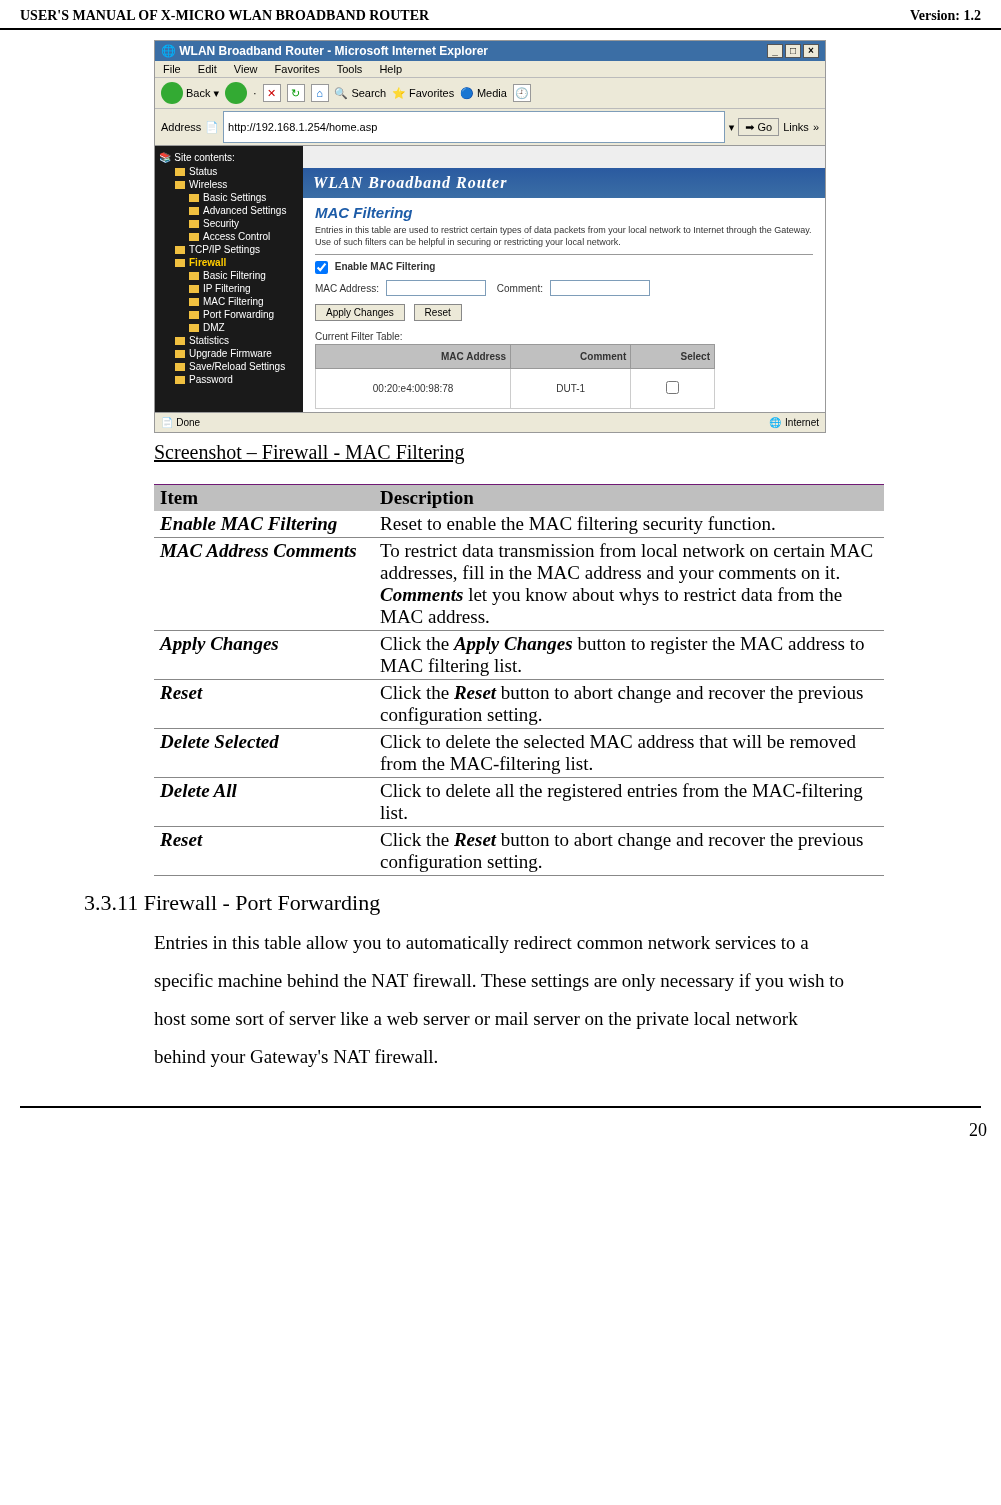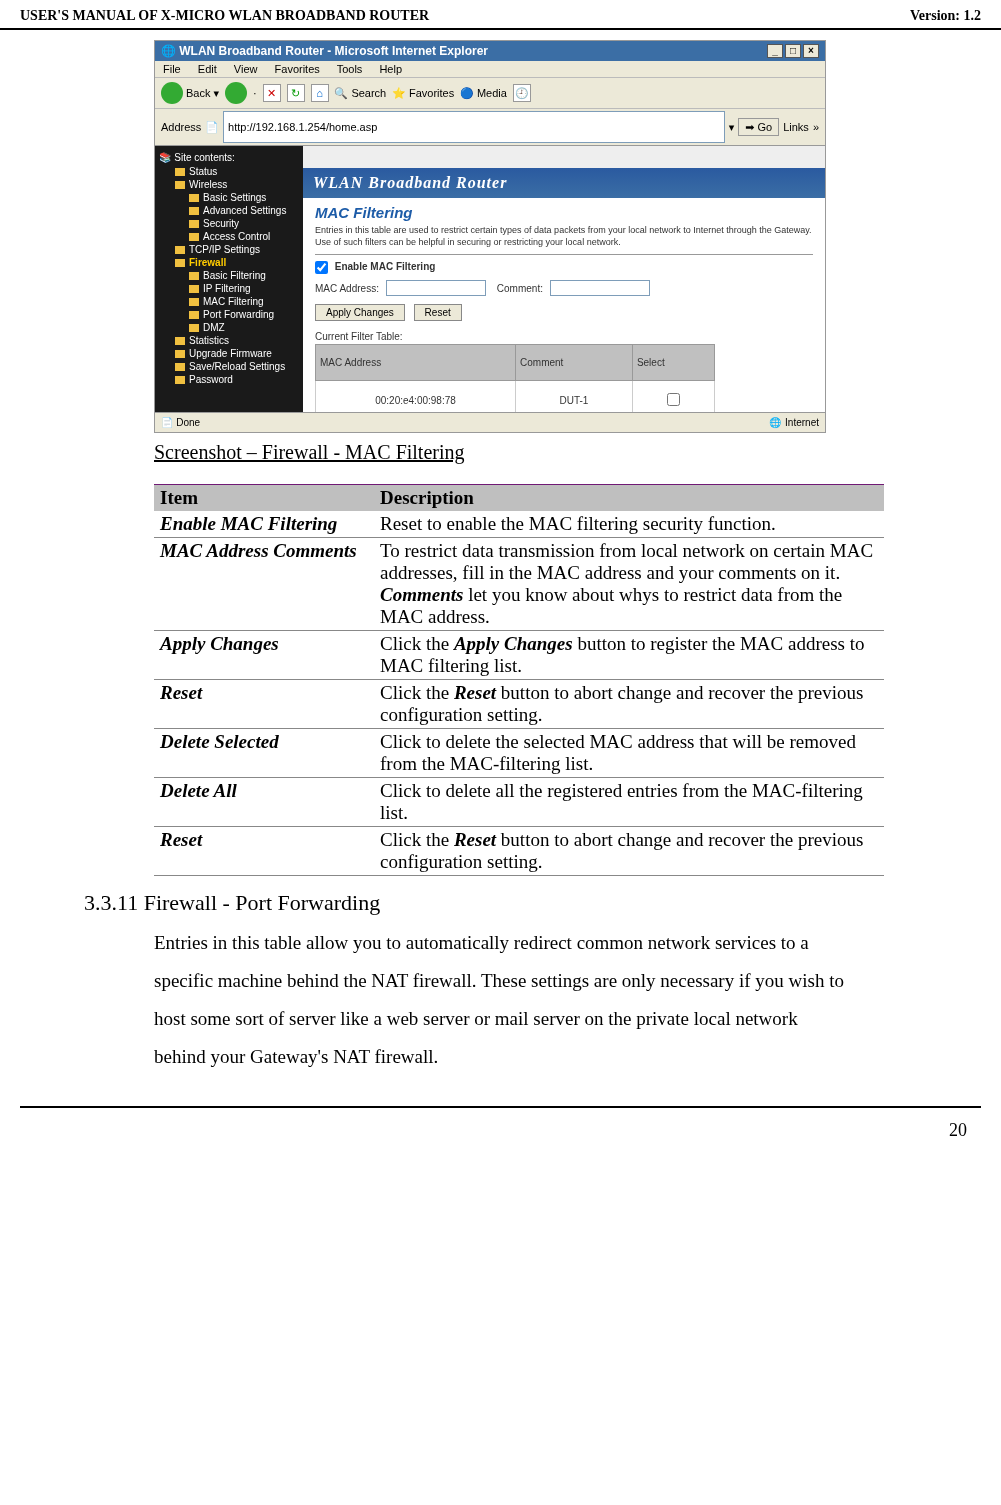--- a/index.html
+++ b/index.html
@@ -41,37 +41,37 @@
     .mac-title { color:#1d5ca8; font-weight:bold; font-size:15px; font-style:italic; margin-bottom:4px; }
     .desc-txt { font-size:9px; color:#333; line-height:1.3; border-bottom:1px solid #999; padding-bottom:6px; margin-bottom:6px; }
     .ckrow { margin:6px 0; font-size:10px; font-weight:bold; }
     .ckrow input[type=checkbox]{ vertical-align:middle; margin-right:4px; }
     .frmrow { margin:4px 0; font-size:10px; }
     .frmrow label { margin-right:4px; }
     .frmrow input[type=text]{ border:1px solid #7e9db9; height:16px; width:100px; font-size:10px; }
     .btn3d { background:#ece9d8; border:1px solid #888; padding:2px 10px; font-size:10px; margin-right:6px; cursor:pointer; }
     .cft-label { font-size:10px; margin-top:10px; margin-bottom:2px; }
     .mini-table { border-collapse:collapse; font-size:10px; width:100%; max-width:400px; }
-    .mini-table th { background:#c0c0c0; border:1px solid #999; padding:12px 4px; font-weight:normal; text-align:left; }
+    .mini-table th { background:#c0c0c0; border:1px solid #999; padding:6px 4px; font-weight:bold; text-align:right; }
     .mini-table td { border:1px solid #ccc; padding:12px 4px; text-align:center; }
     .statusbar { background:#ece9d8; border-top:1px solid #999; height:20px; display:flex; justify-content:space-between; align-items:center; padding:0 6px; font-size:10px; }
     
     .caption { font-family:"Times New Roman",serif; font-size:20px; text-decoration:underline; margin:8px 0 20px; }
     
     
     .desc-table { width: 730px; border-collapse: collapse; font-size: 19px; }
     .desc-table th { background:#bfbfbf; text-align:left; padding:2px 6px; border-top:1px solid #701a75; font-weight:bold; }
     .desc-table td { padding:2px 6px; vertical-align:top; border-bottom:1px solid #888; }
     .desc-table td.item { font-style:italic; font-weight:bold; width:220px; }
     .desc-table .inline-b { font-style:italic; font-weight:bold; }
     
     .section-heading { font-family:"Times New Roman",serif; font-size:22px; margin:14px 0 8px -70px; }
     .section-body { font-size:19px; line-height:2.0; }
     
-    .page-footer { text-align:right; font-size:18px; padding:4px 34px 20px; }
+    .page-footer { text-align:right; font-size:18px; padding:4px 14px 20px; }
     hr.footer-line { margin:20px 20px 8px; border:none; border-top:2px solid #000; }
   </style>
 </head>
 <body>
 
 <div class="page-header">
   <span>USER'S MANUAL OF X-MICRO WLAN BROADBAND ROUTER</span>
   <span>Version: 1.2</span>
 </div>
 

